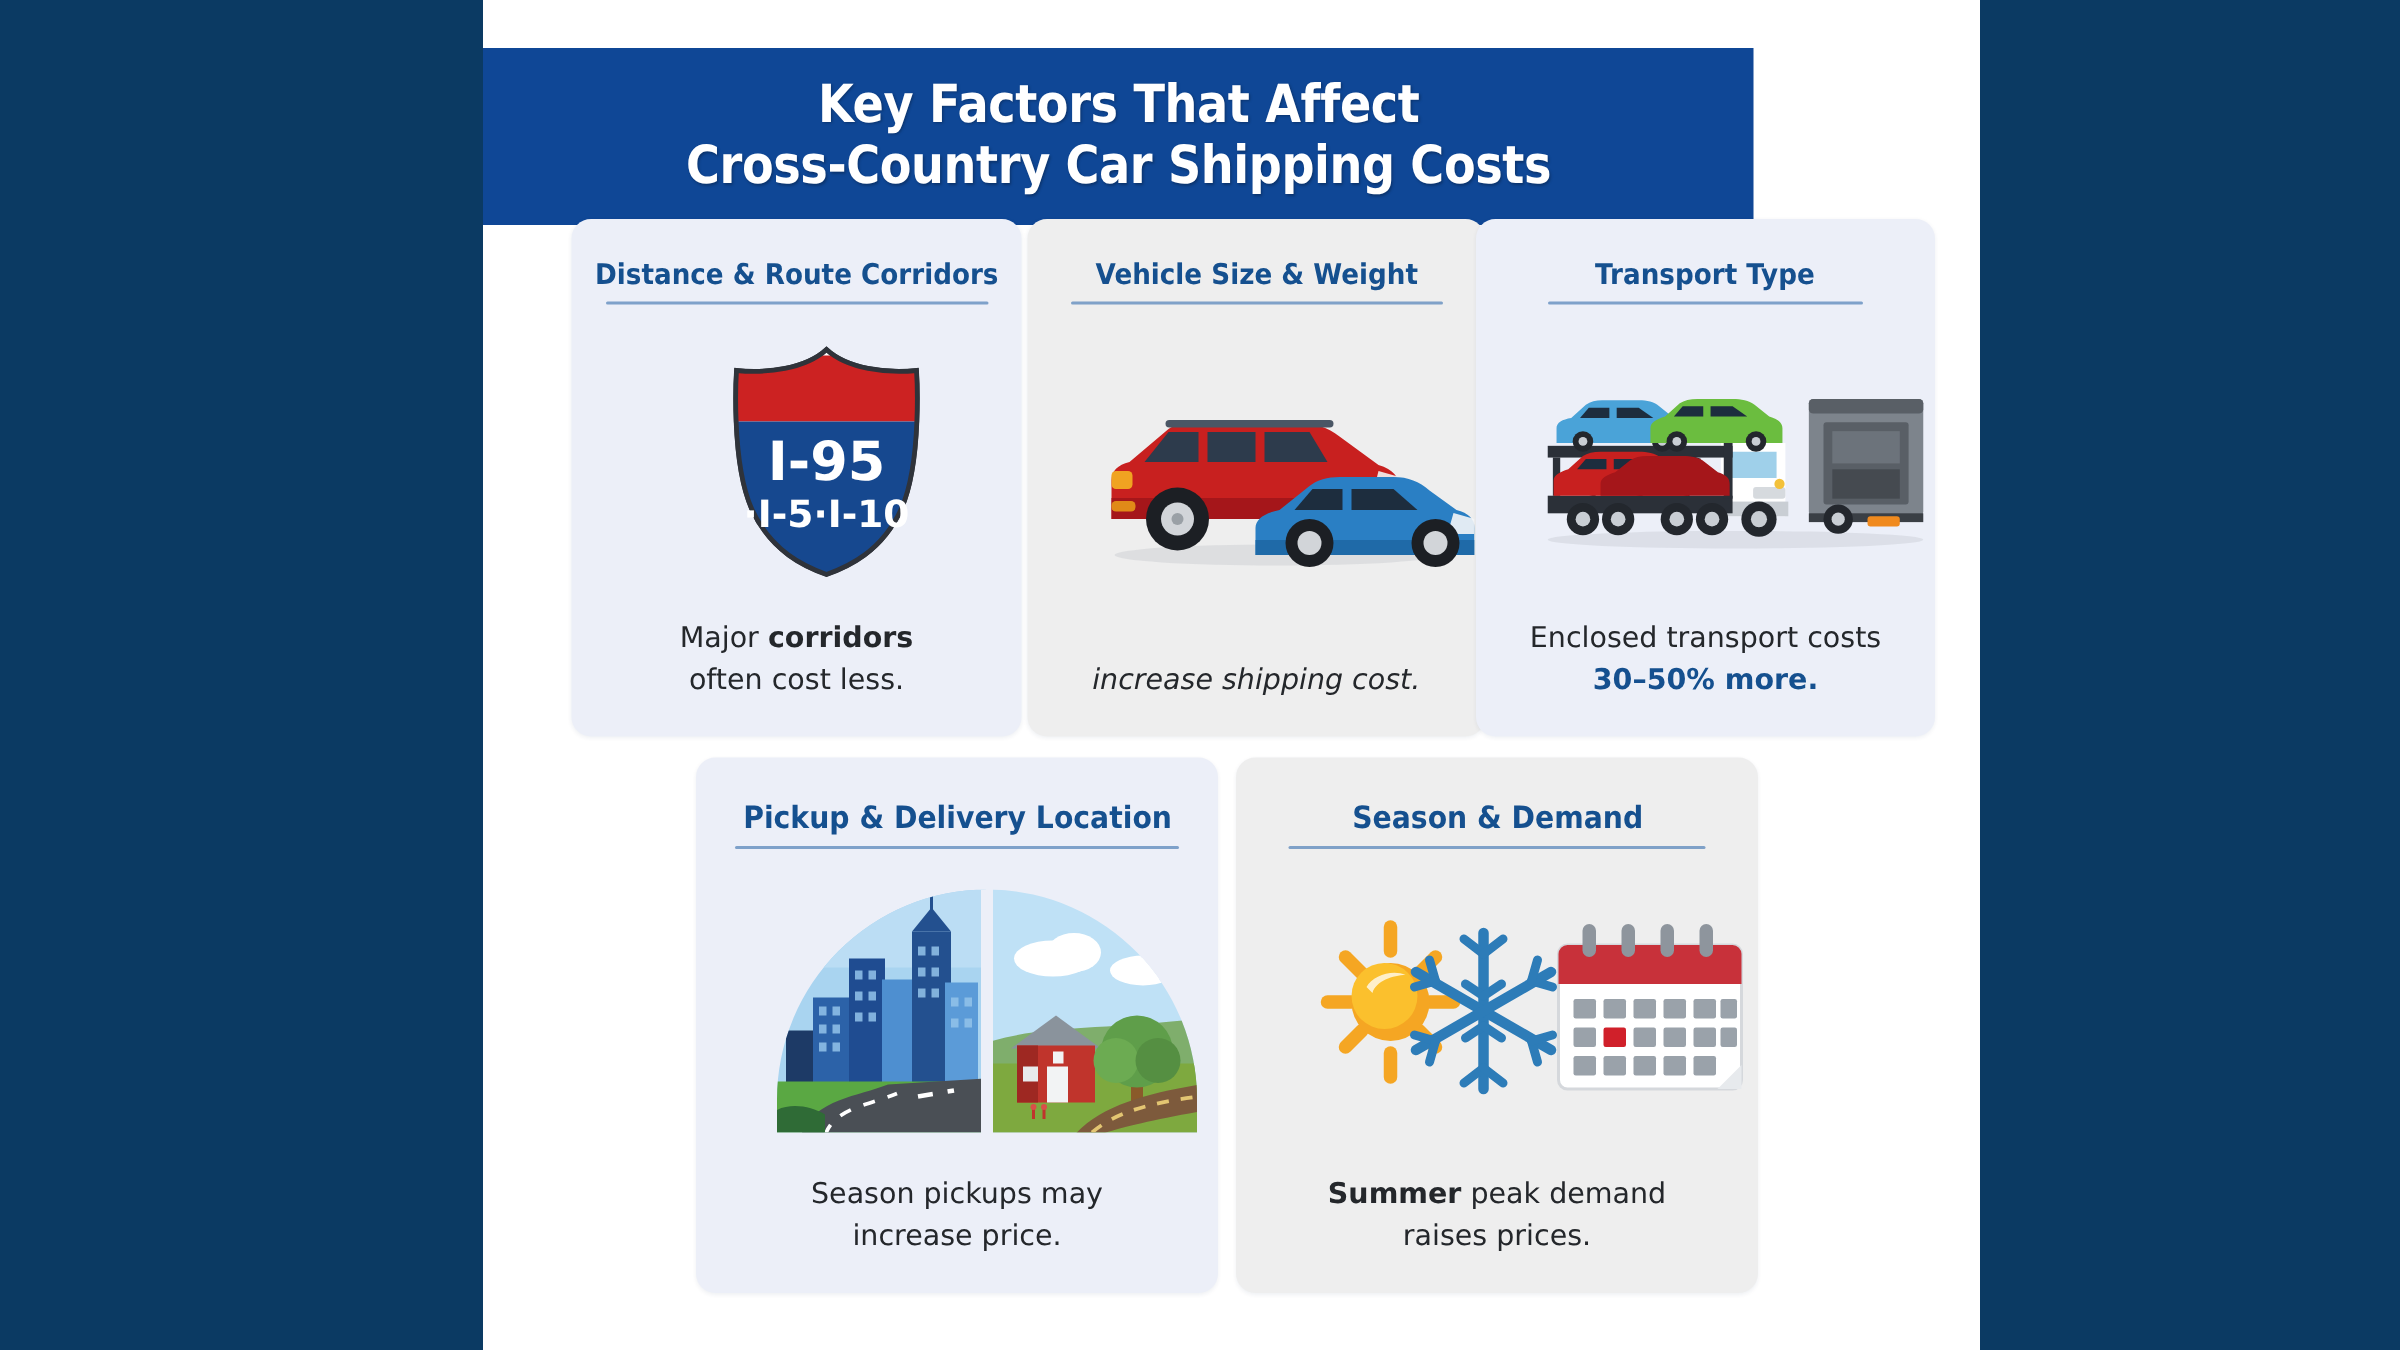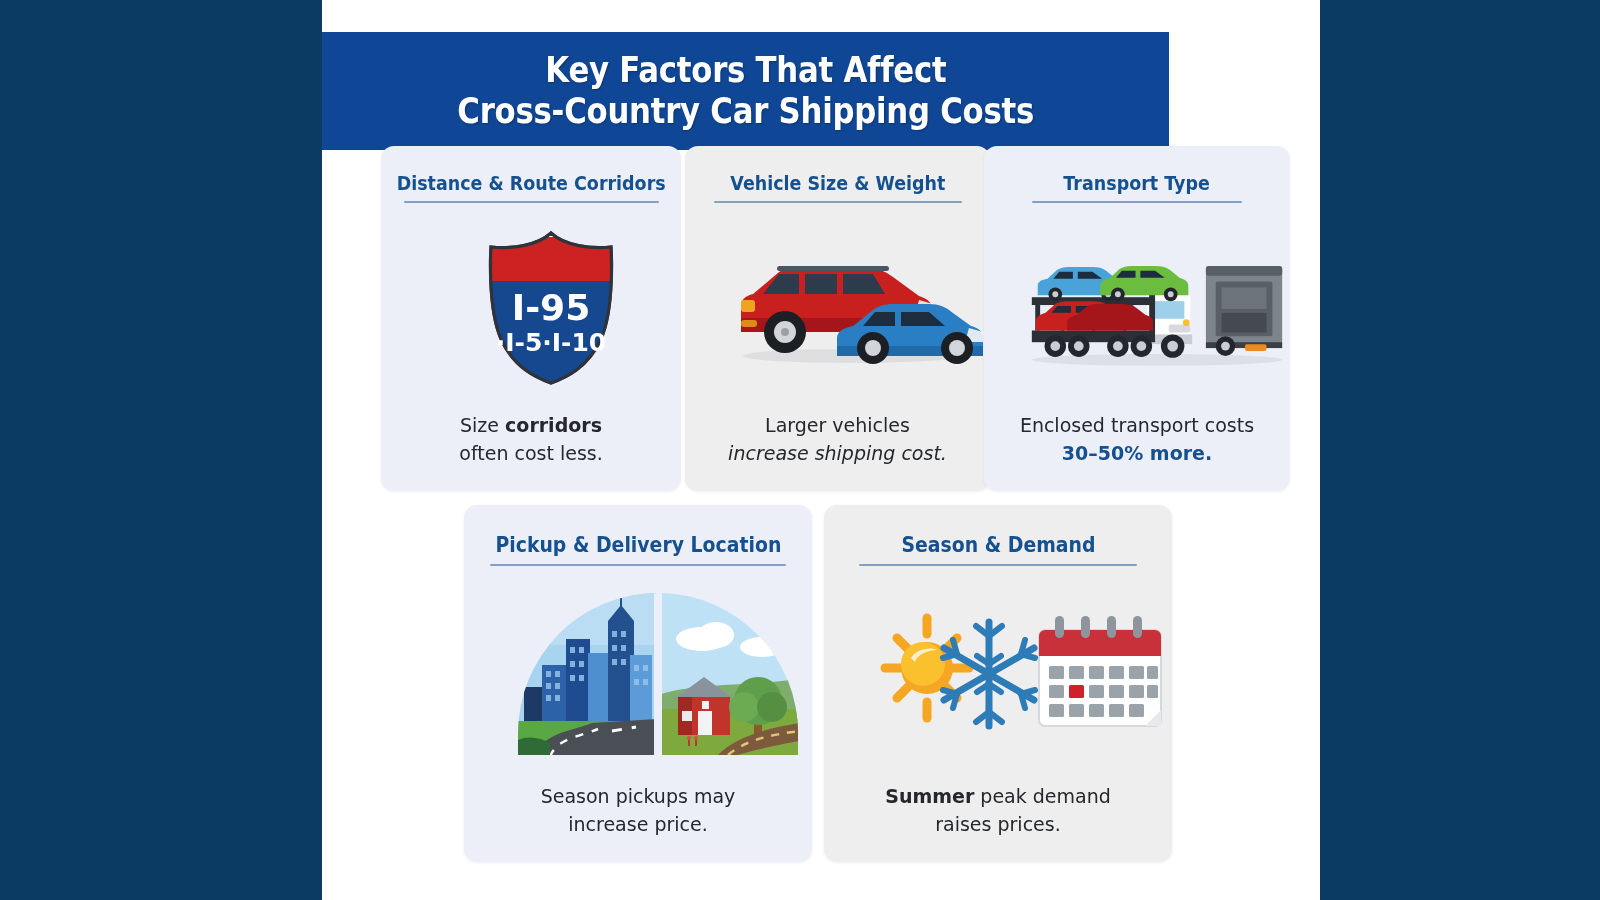--- a/index.html
+++ b/index.html
@@ -135,21 +135,21 @@
               <rect x="18" y="58" width="132" height="112" fill="#16488f"></rect>
             </g>
             <path d="M84 10 C70 23 44 26 24 24 C24 24 20 84 34 116 C47 145 70 155 84 160
                      C98 155 121 145 134 116 C148 84 144 24 144 24 C124 26 98 23 84 10 Z" fill="none" stroke="#2f333a" stroke-width="3.2"></path>
             <text x="84" y="97" text-anchor="middle" fill="#ffffff" font-family="DejaVu Sans, sans-serif" font-weight="bold" font-size="36">I-95</text>
             <text x="84" y="128" text-anchor="middle" fill="#ffffff" font-family="DejaVu Sans, sans-serif" font-weight="bold" font-size="25">·I-5·I-10</text>
           </svg>
         </div>
 
         <div class="card-body">
-          <span class="l1"><span>Size </span><span class="b">corridors</span></span>
+          <span class="l1"><span>Major </span><span class="b">corridors</span></span>
           <span class="l2">often cost less.</span>
         </div>
       </div>
 
       <div class="card tint-gray" id="card-1">
         <div class="card-head">Vehicle Size &amp; Weight</div>
         <div class="head-rule" style="width:248px"></div>
 
         <div class="art">
           <svg class="vehicles" viewBox="0 0 250 125">
@@ -178,21 +178,20 @@
             <path d="M168 68 L196 68 L212 82 L168 82 Z" fill="#1d2d3e"></path>
             <path d="M236 84 L250 88 L250 98 L232 98 Z" fill="#f4f6f8" opacity=".9"></path>
             <circle cx="140" cy="104" r="16" fill="#1c1f24"></circle>
             <circle cx="140" cy="104" r="8" fill="#d2d5d9"></circle>
             <circle cx="224" cy="104" r="16" fill="#1c1f24"></circle>
             <circle cx="224" cy="104" r="8" fill="#d2d5d9"></circle>
           </svg>
         </div>
 
         <div class="card-body">
-          <span class="l1">Larger vehicles</span>
           <span class="l2 it">increase shipping cost.</span>
         </div>
       </div>
 
       <div class="card tint-blue" id="card-2">
         <div class="card-head">Transport Type</div>
         <div class="head-rule" style="width:210px"></div>
 
         <div class="art">
           <svg class="carrier" viewBox="0 0 272 128">

